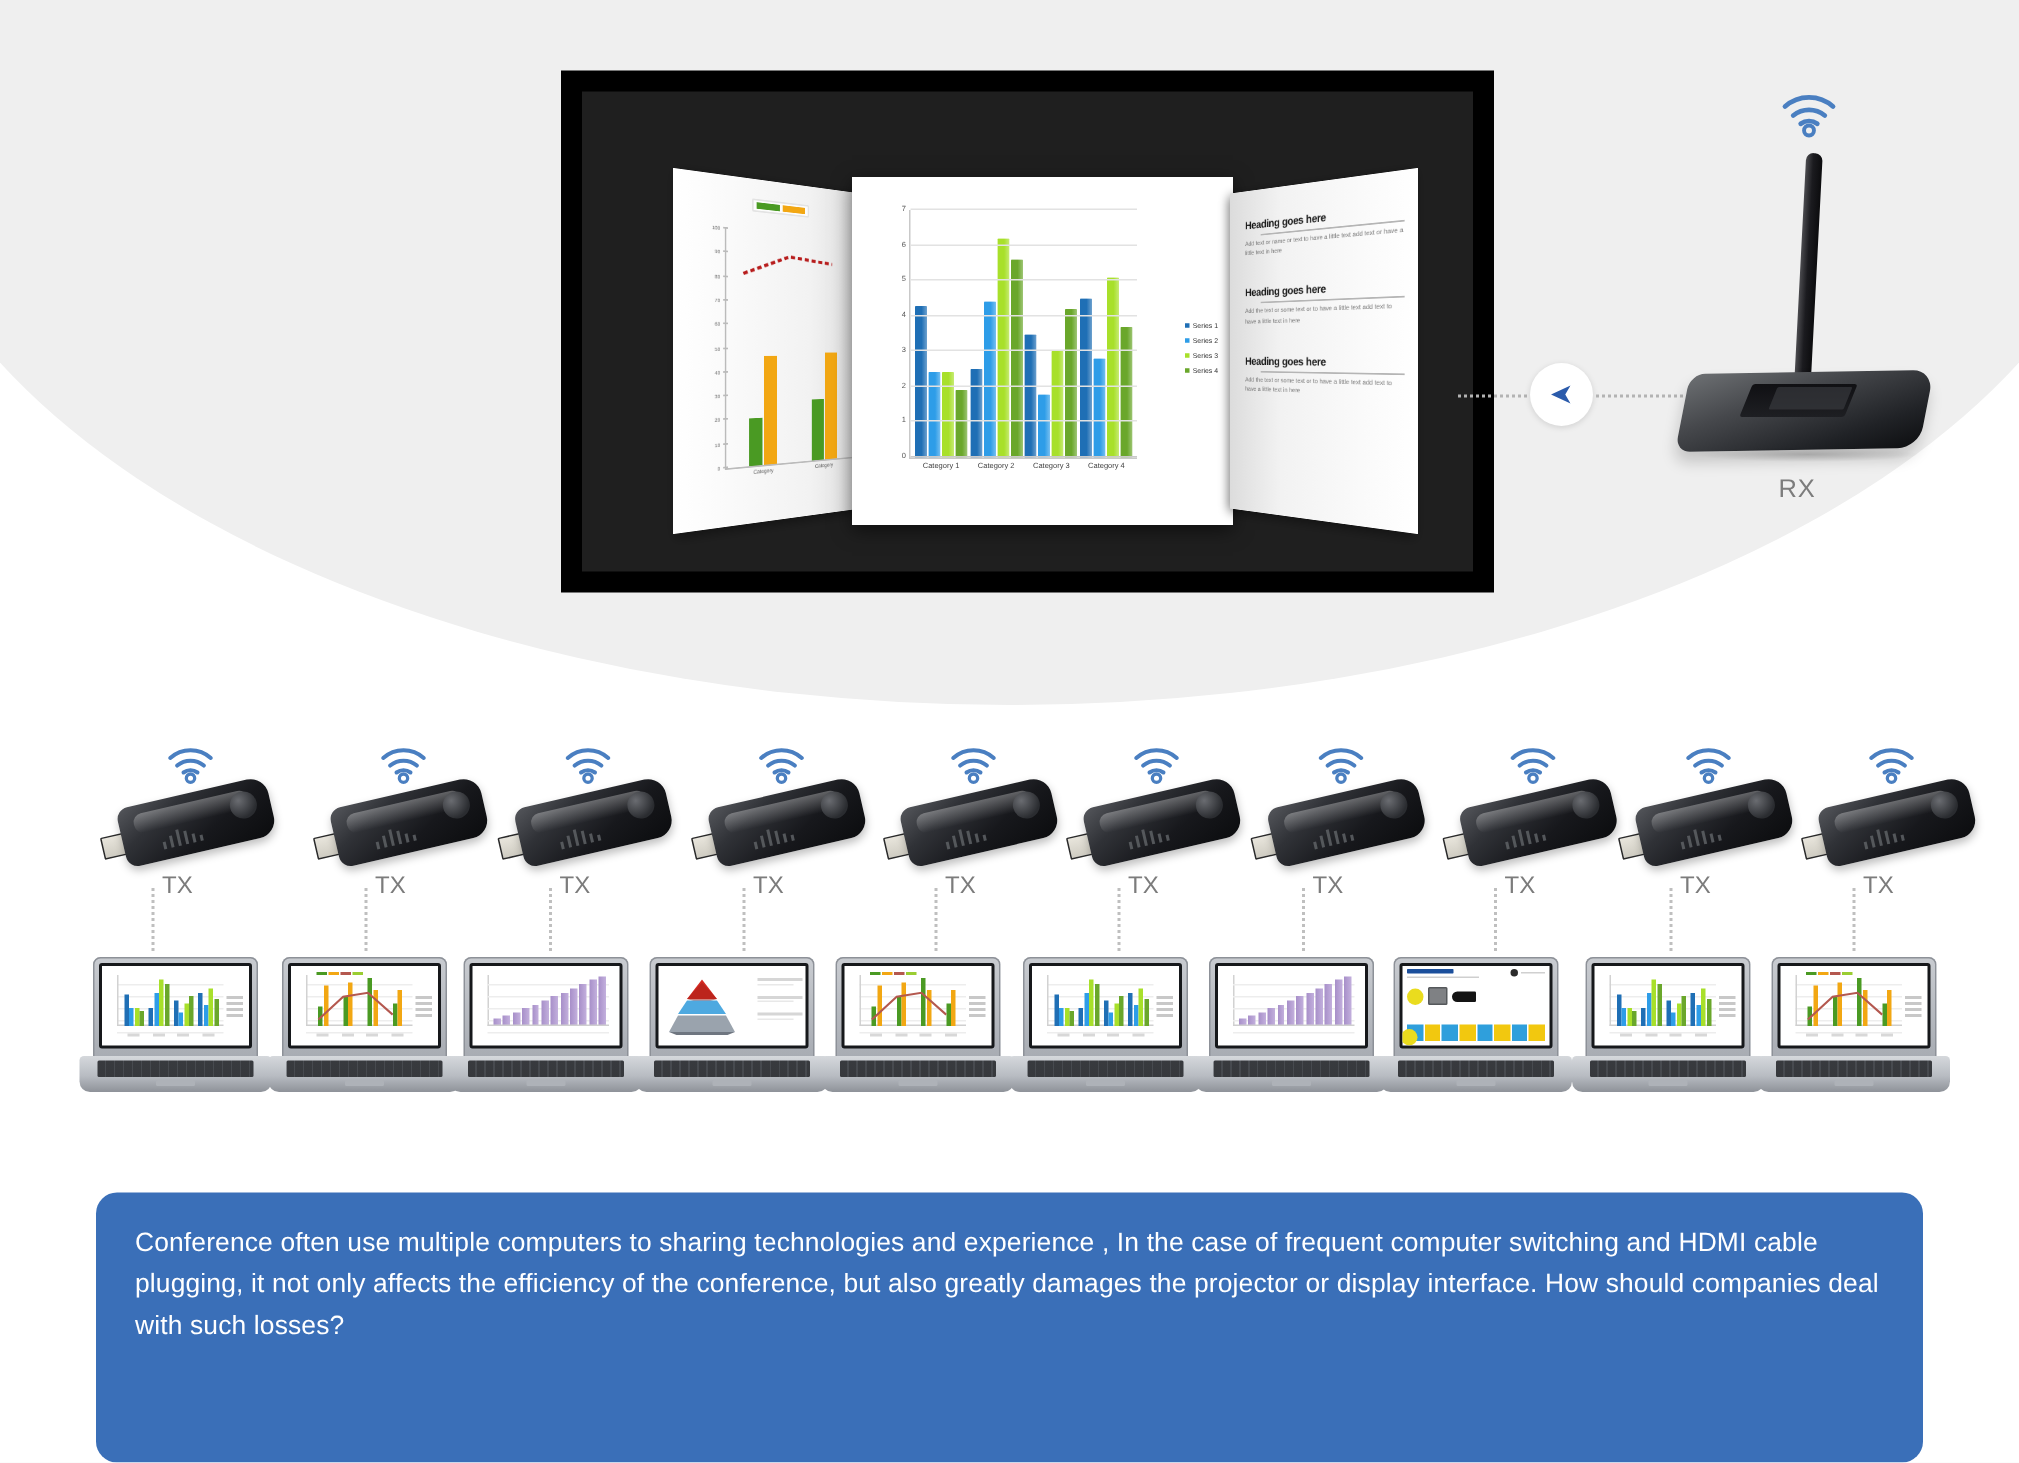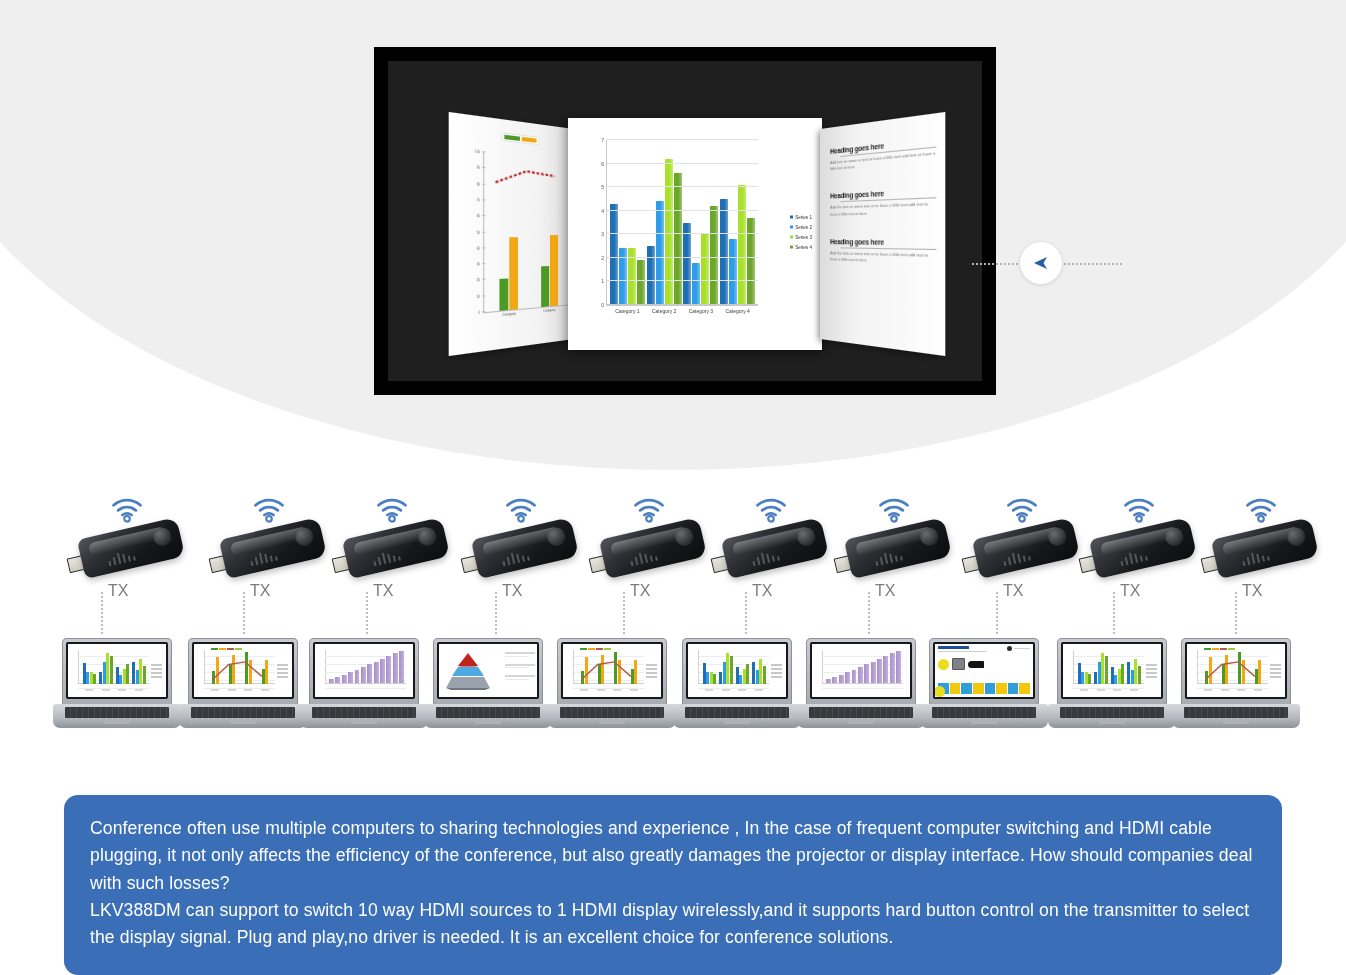--- a/index.html
+++ b/index.html
@@ -484,20 +484,36 @@
   </div>
 
   <div class="dot-line-h" style="left:972px; top:263px; width:46px;"></div>
   <div class="arrow-circle" style="left:1020px; top:242px;">
     <svg width="20" height="20" viewBox="0 0 20 20">
       <path d="M3 10 L16 4 L12.5 10 L16 16 Z" fill="#2b5bab"></path>
     </svg>
   </div>
   <div class="dot-line-h" style="left:1064px; top:263px; width:58px;"></div>
 
+  <div class="rx-wrap">
+    <div style="position:absolute; left:78px; top:0; color:#4a7fc1;">
+      <svg width="40" height="32" viewBox="0 0 40 32">
+        <path d="M4 11 A24 24 0 0 1 36 11" fill="none" stroke="currentColor" stroke-width="3.2" stroke-linecap="round"></path>
+        <path d="M9.5 17 A16.5 16.5 0 0 1 30.5 17" fill="none" stroke="currentColor" stroke-width="3.2" stroke-linecap="round"></path>
+        <path d="M14.5 22.5 A9.5 9.5 0 0 1 25.5 22.5" fill="none" stroke="currentColor" stroke-width="3.2" stroke-linecap="round"></path>
+        <circle cx="20" cy="27" r="3.3" fill="none" stroke="currentColor" stroke-width="2.6"></circle>
+      </svg>
+    </div>
+    <div class="rx-antenna"></div>
+    <div class="rx-base"></div>
+    <div class="rx-slot"></div>
+    <div class="rx-slot2"></div>
+    <div class="rx-shadow"></div>
+    <div class="rx-label">RX</div>
+  </div>
 
   <div class="tx-row" id="tx-row">
       <div class="tx-unit" style="left: 68px;">
         <div class="tx-wifi"><svg width="34" height="27" viewBox="0 0 40 32">
             <path d="M4 11 A24 24 0 0 1 36 11" fill="none" stroke="currentColor" stroke-width="3.2" stroke-linecap="round"></path>
             <path d="M9.5 17 A16.5 16.5 0 0 1 30.5 17" fill="none" stroke="currentColor" stroke-width="3.2" stroke-linecap="round"></path>
             <path d="M14.5 22.5 A9.5 9.5 0 0 1 25.5 22.5" fill="none" stroke="currentColor" stroke-width="3.2" stroke-linecap="round"></path>
             <circle cx="20" cy="27" r="3.3" fill="none" stroke="currentColor" stroke-width="2.6"></circle>
           </svg></div>
         <div class="tx-plug"></div>
@@ -1229,16 +1245,15 @@
         </div>
         <div class="base">
           <div class="keys"></div>
           <div class="trackpad"></div>
         </div>
       </div>
     </div>
 
   <div class="callout">
     <p>Conference often use multiple computers to sharing technologies and experience , In the case of frequent computer switching and HDMI cable plugging, it not only affects the efficiency of the conference, but also greatly damages the projector or display interface. How should companies deal with such losses?</p>
-    <p>LKV388DM can support to switch 10 way HDMI sources to 1 HDMI display wirelessly,and it supports hard button control on the transmitter to select the display signal. Plug and play,no driver is needed. It is an excellent choice for conference solutions.</p>
   </div>
 
 </div>
 
 </body></html>

